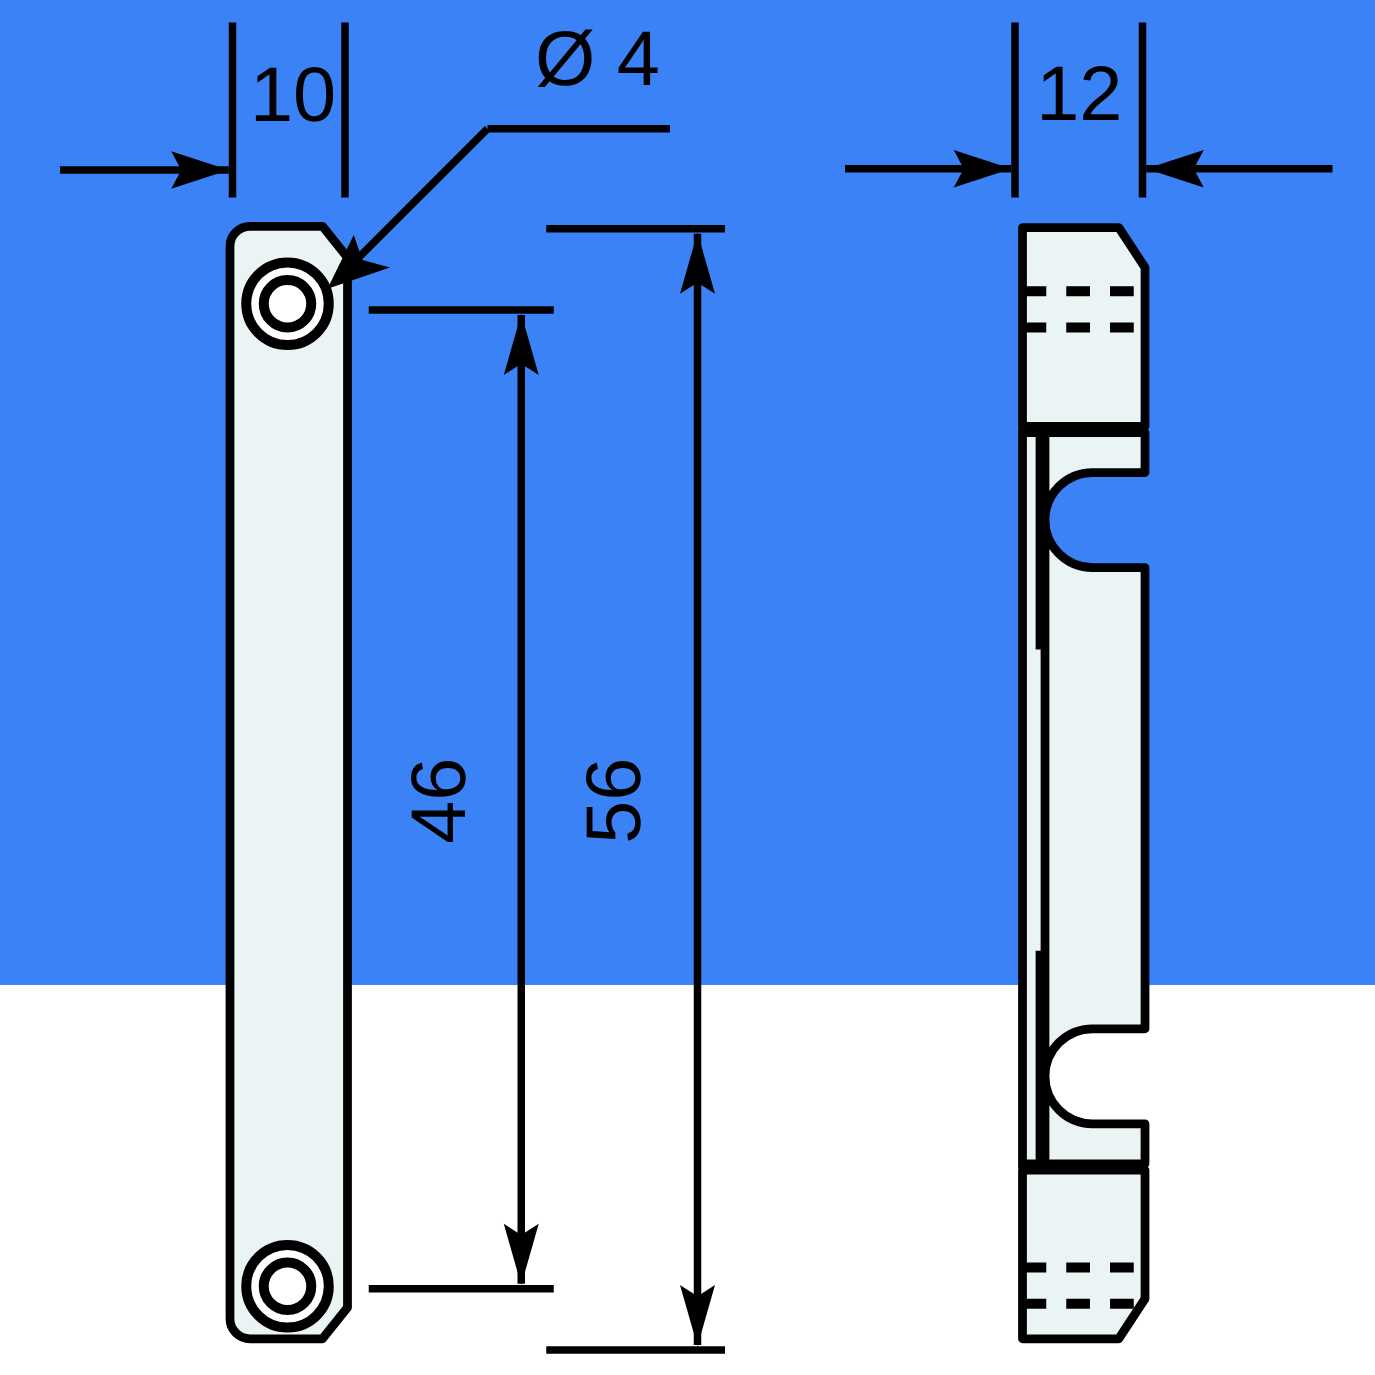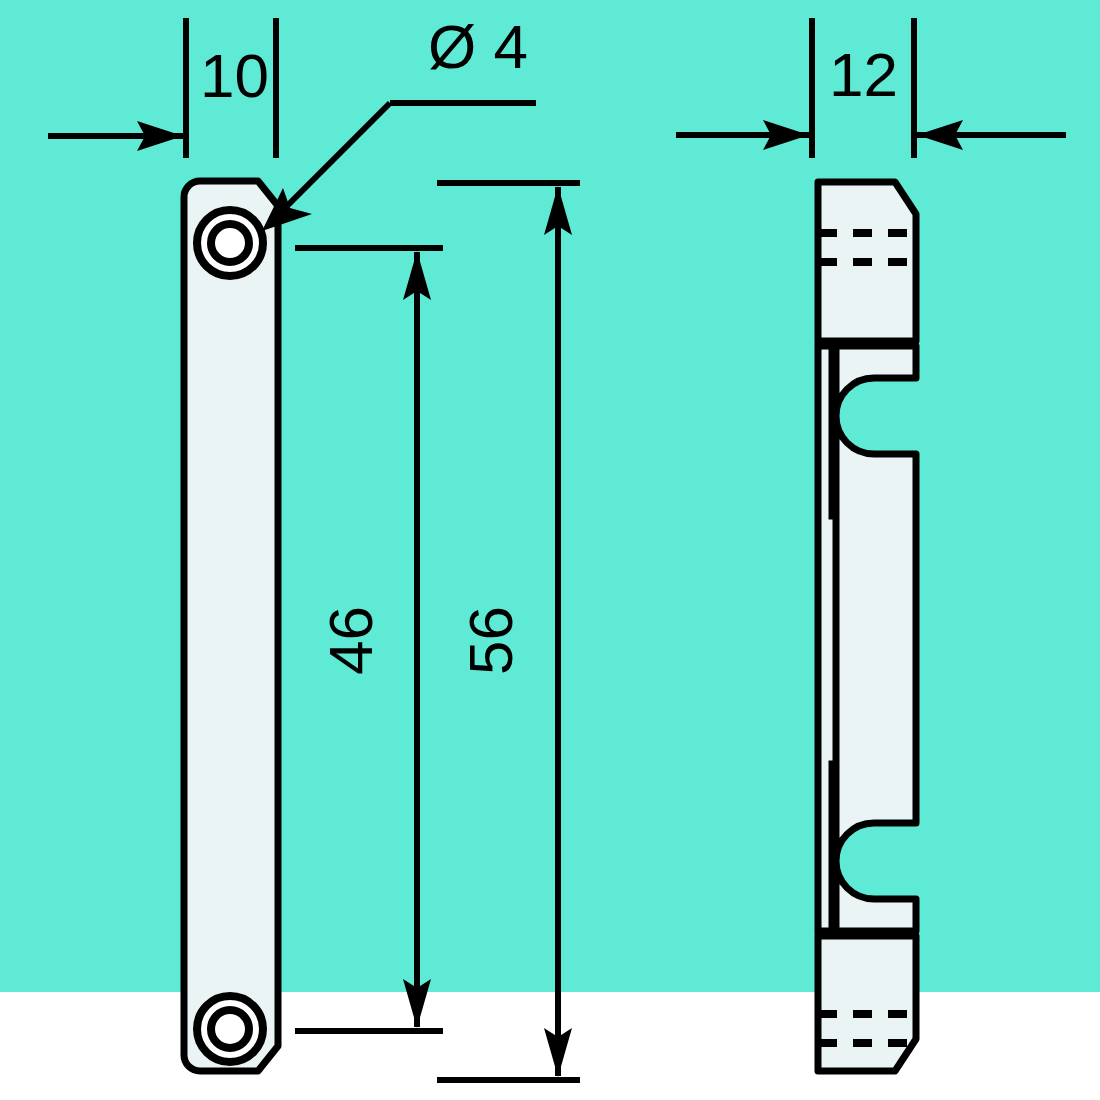--- a/index.html
+++ b/index.html
@@ -1,18 +1,18 @@
 <!DOCTYPE html>
 <html><head>
 <meta charset="utf-8">
 <style>
   html,body{margin:0;padding:0;background:#ffffff;}
   body{width:1100px;height:1100px;overflow:hidden;
        font-family:"Liberation Sans", sans-serif;}
-  #stage{position:relative;width:1100px;height:992px;background:#5eead4;}
+  #stage{position:relative;width:1100px;height:788px;background:#3b82f6;}
   #stage svg{display:block;width:1100px;height:1100px;}
   .dimtext{font-family:"Liberation Sans", sans-serif;font-size:62px;fill:#000;}
 </style>
 </head>
 <body>
 
 <div id="stage">
 <svg viewBox="0 0 1100 1100" xmlns="http://www.w3.org/2000/svg">
 
   <defs>

